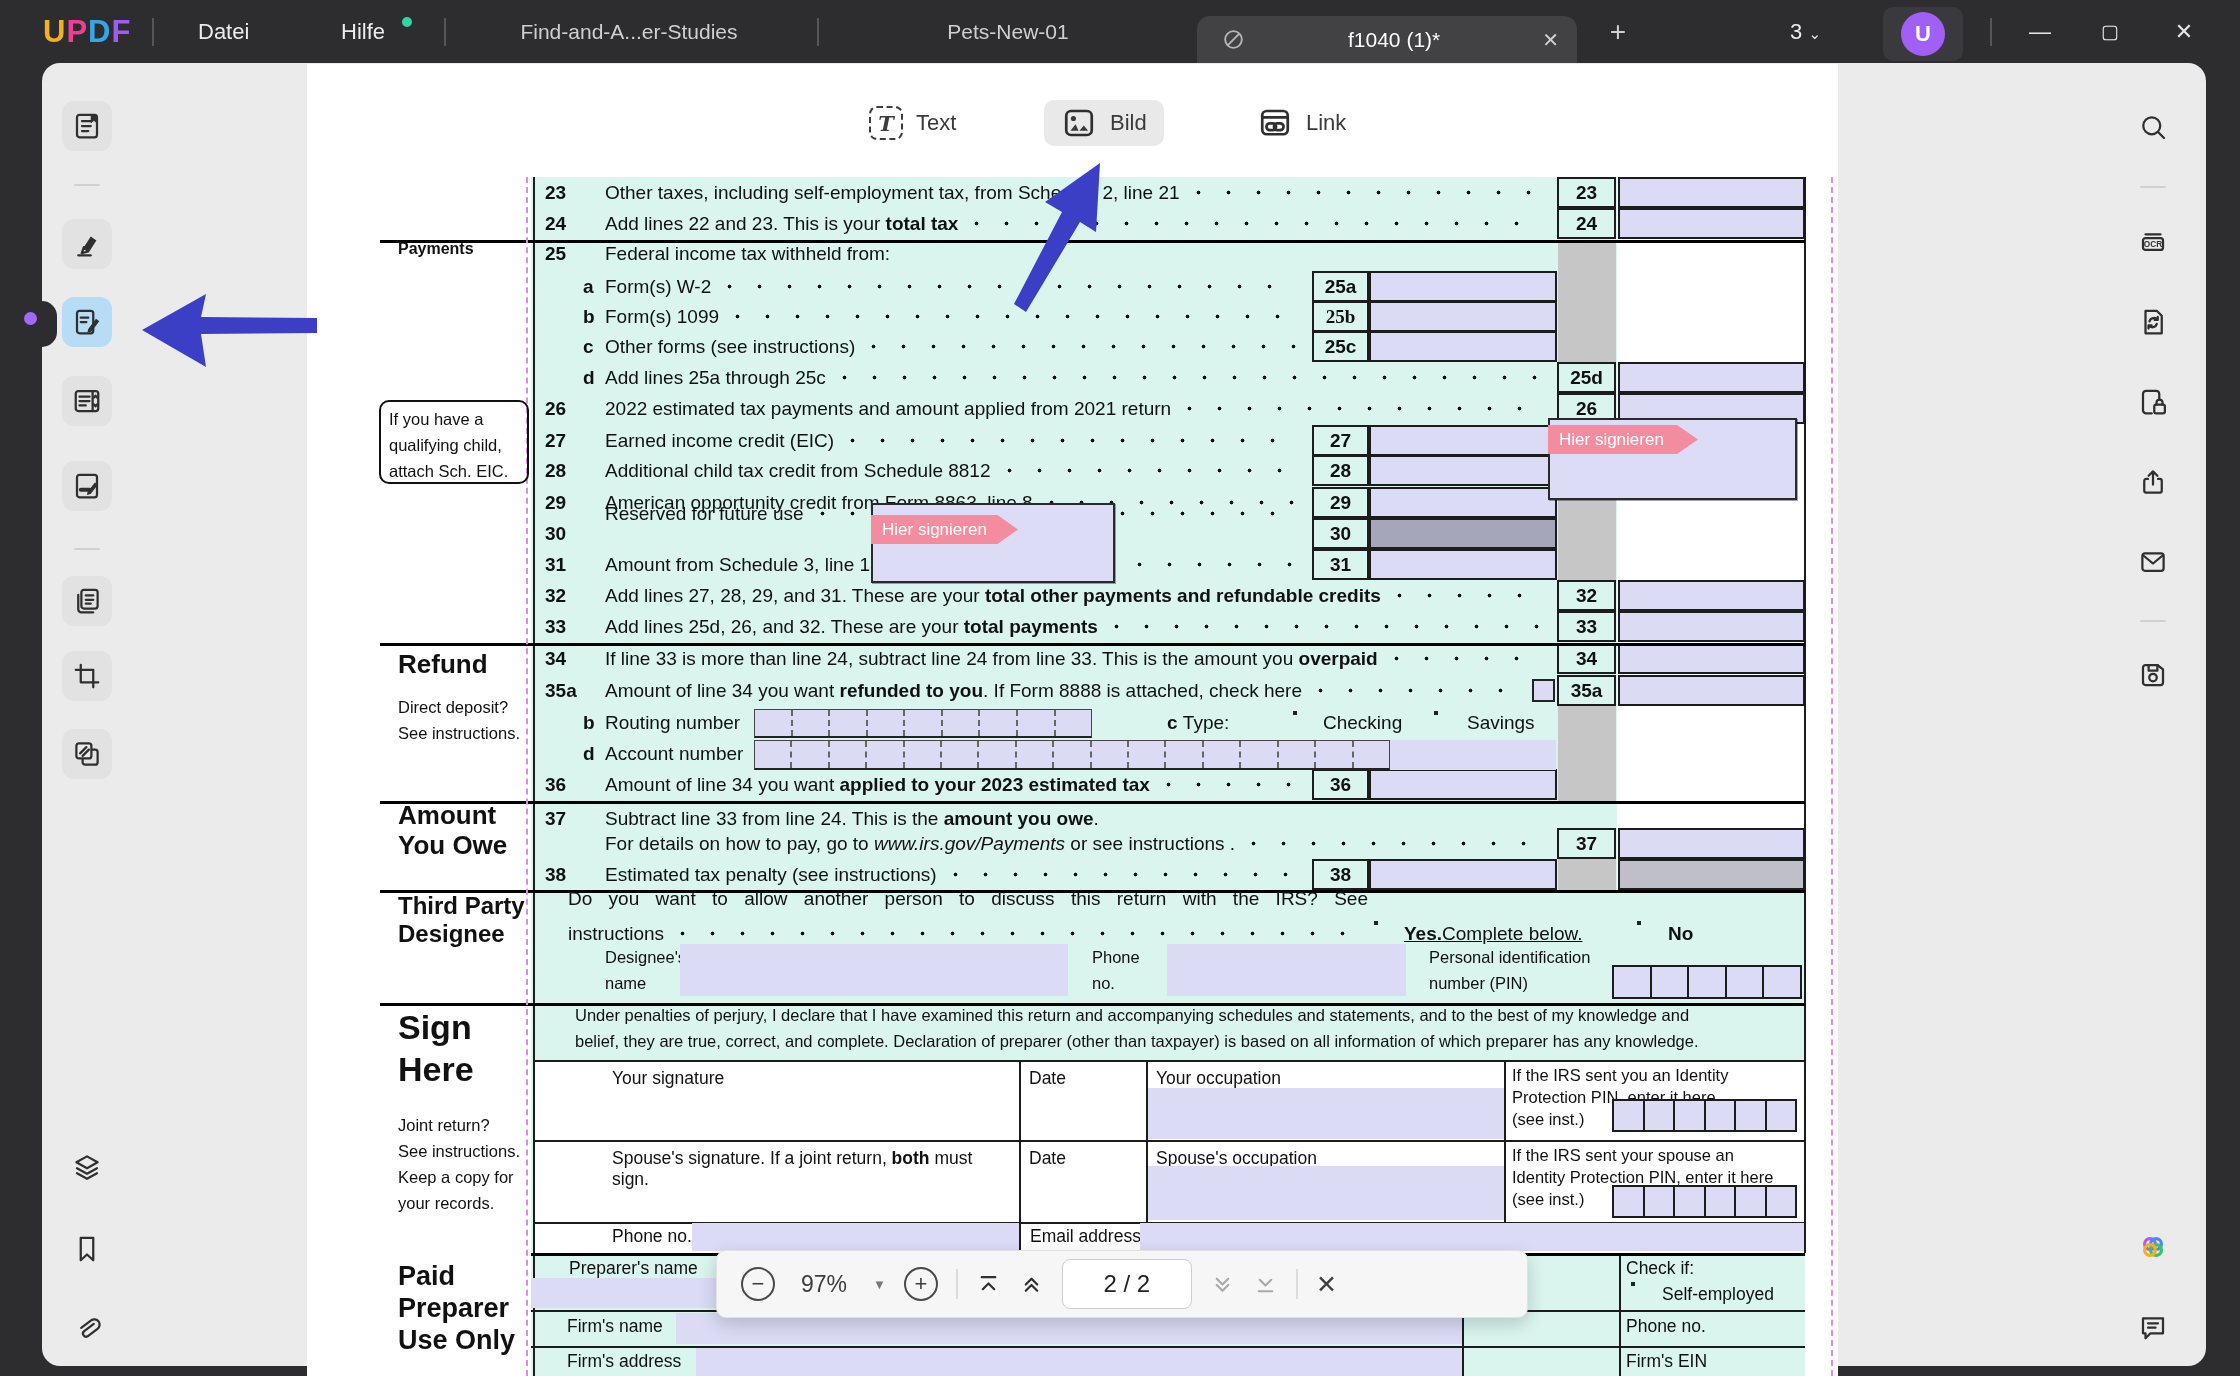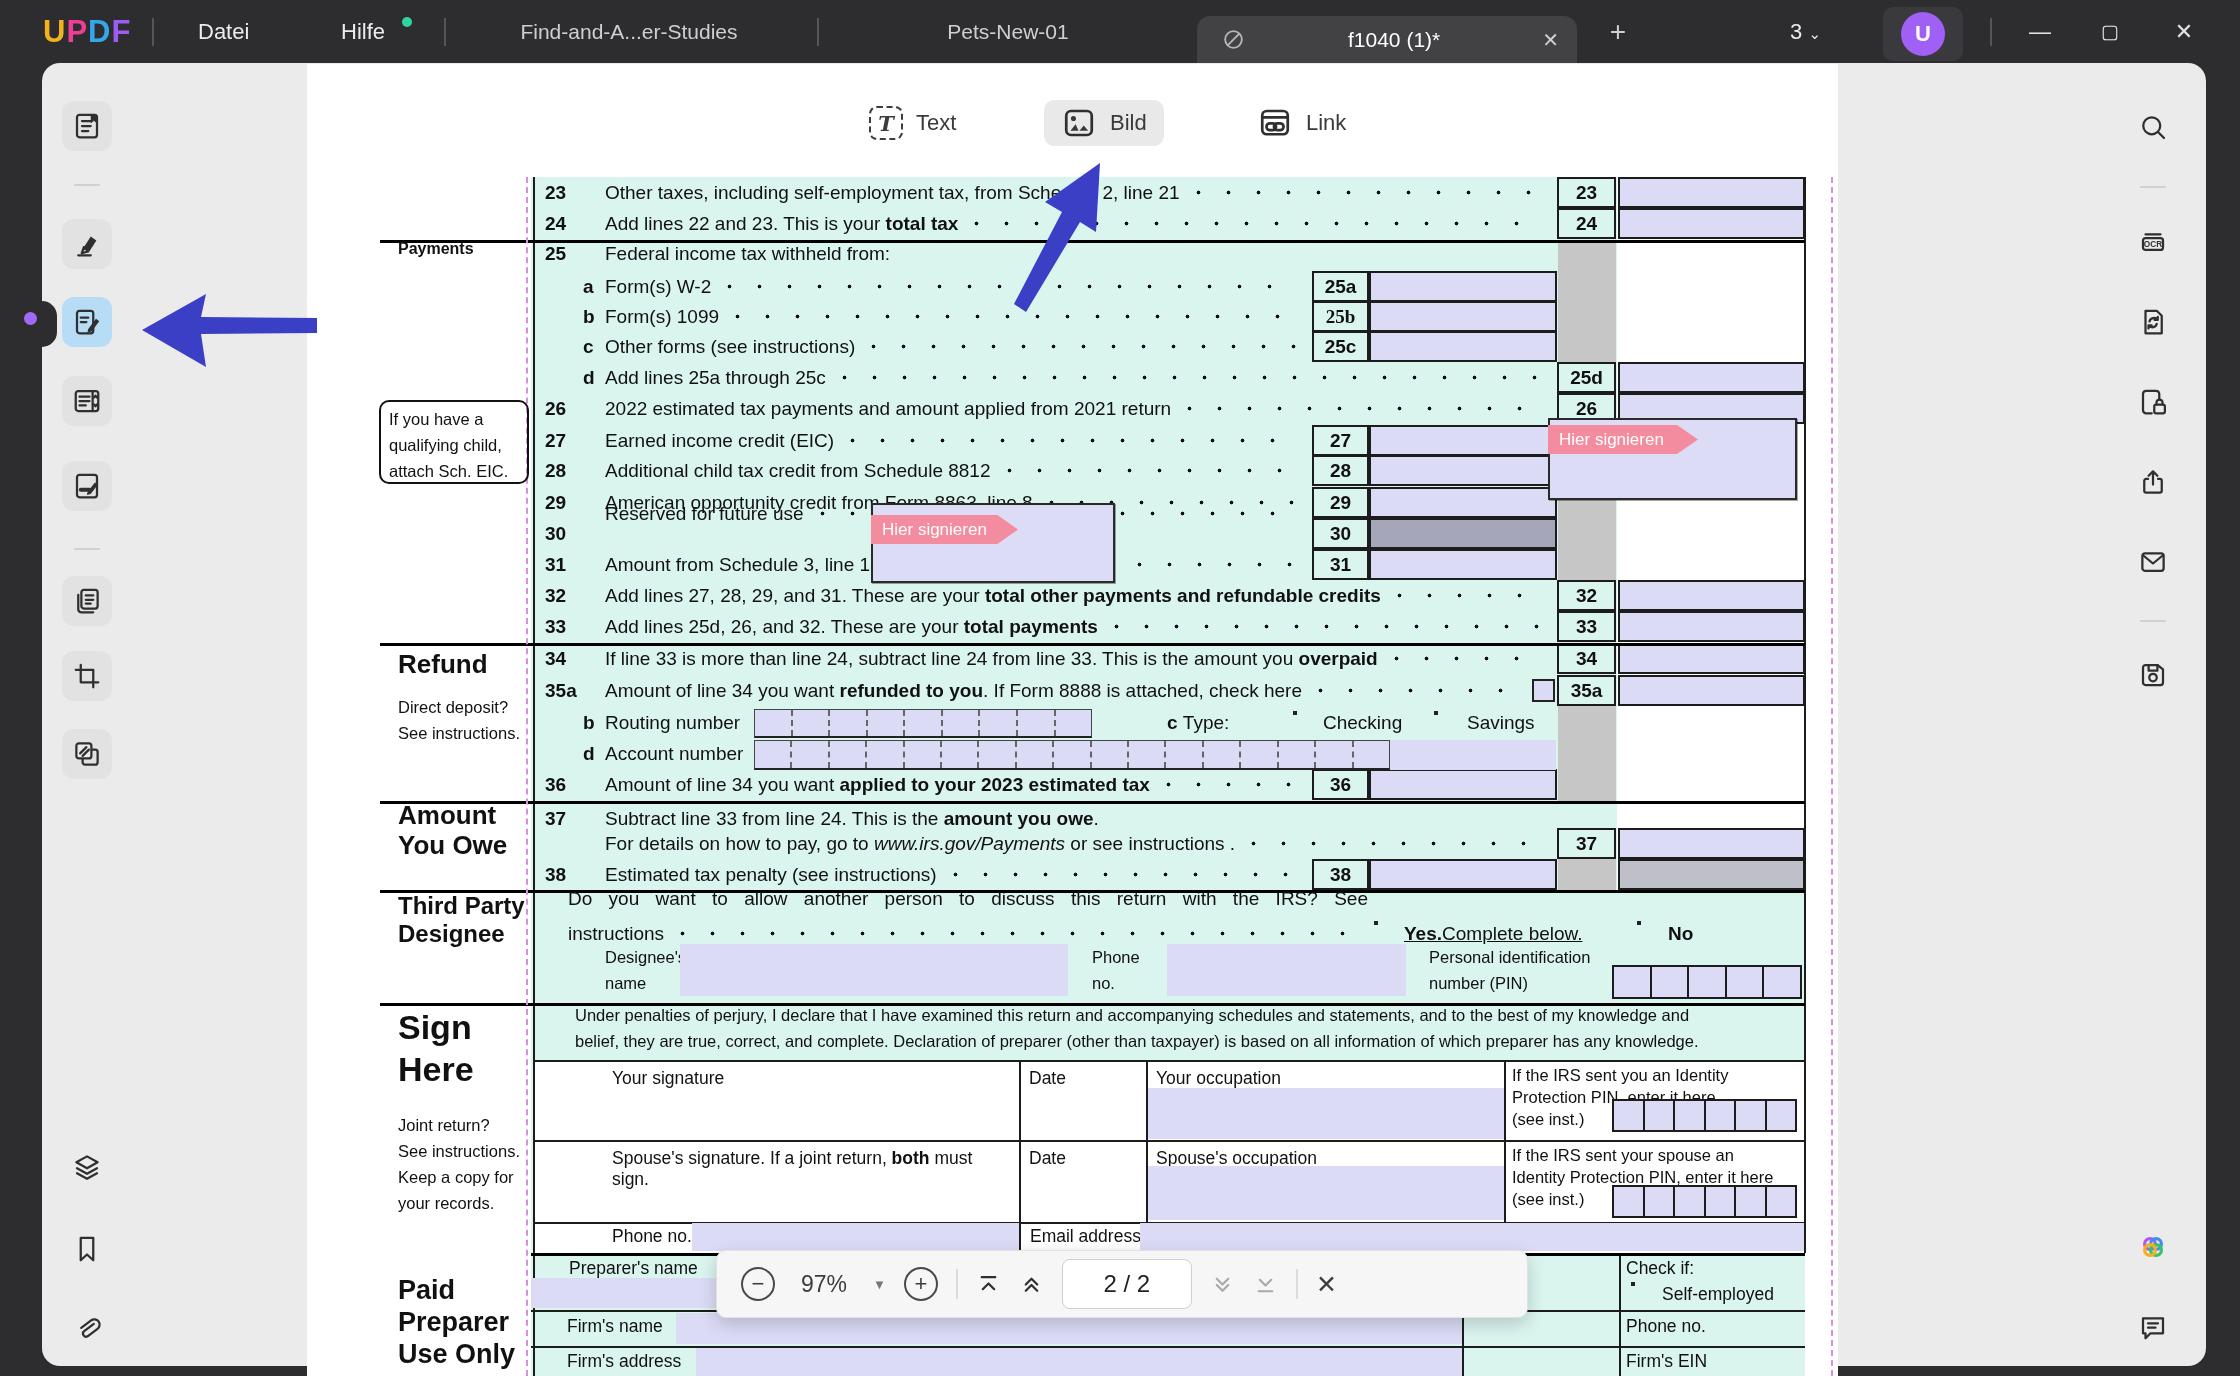--- a/index.html
+++ b/index.html
@@ -456,21 +456,21 @@
     <div class="abs thick" style="left: 73px; top: 826px; width: 1425px; height: 3px;"></div>
     <div class="abs thick" style="left: 73px; top: 939px; width: 1425px; height: 3px;"></div>
     <div class="abs thick" style="left: 224px; top: 1189px; width: 1274px; height: 3px;"></div>
     <div class="abs dashedln" style="left: 219px; top: 113px; width: 0px; height: 1199px;"></div>
     <div class="abs dashedln" style="left: 1524px; top: 113px; width: 0px; height: 1199px;"></div>
     <div class="abs " style="left: 91px; top: 172px; font-weight: bold; font-size: 16px; line-height: 26px;">Payments</div>
     <div class="abs " style="left: 91px; top: 586px; font-weight: bold; font-size: 26px; line-height: 28px;">Refund</div>
     <div class="abs " style="left: 91px; top: 736px; font-weight: bold; font-size: 26px; line-height: 30px;">Amount<br>You Owe</div>
     <div class="abs " style="left: 91px; top: 828px; font-weight: bold; font-size: 24px; line-height: 28px;">Third Party<br>Designee</div>
     <div class="abs " style="left: 91px; top: 942px; font-weight: bold; font-size: 34px; line-height: 42px;">Sign<br>Here</div>
-    <div class="abs " style="left: 91px; top: 1196px; font-weight: bold; font-size: 27px; line-height: 32px; margin-top: 14px;">Paid<br>Preparer<br>Use Only</div>
+    <div class="abs " style="left: 91px; top: 1196px; font-weight: bold; font-size: 27px; line-height: 32px;">Paid<br>Preparer<br>Use Only</div>
     <div class="abs note" style="left: 72px; top: 336px; width: 150px; height: 84px; border: 2px solid rgb(17, 17, 17); border-radius: 10px; padding: 4px 0px 3px 8px;">If you have a<br>qualifying child,<br>attach Sch. EIC.</div>
     <div class="abs note" style="left: 91px; top: 630px; width: 170px; height: 60px;">Direct deposit?<br>See instructions.</div>
     <div class="abs note" style="left: 91px; top: 1048px; width: 175px; height: 110px;">Joint return?<br>See instructions.<br>Keep a copy for<br>your records.</div>
     <div class="abs rowtext" style="left: 261px; top: 854px; width: 795px; height: 31px;">
       <span class="rt">instructions</span>
       <span class="dots"></span>
     </div>
     <div class="abs " style="left: 261px; top: 824px; width: 800px; height: 26px; font-size: 19px; text-align: justify; text-align-last: justify;">Do you want to allow another person to discuss this return with the IRS? See</div>
     <div class="abs cb" style="left: 1067px; top: 857px; width: 0px; height: 0px;"></div>
     <div class="abs rowtext" style="left: 1097px; top: 854px; width: 220px; height: 31px; text-decoration: underline;"><b>Yes.</b> Complete below.</div>

